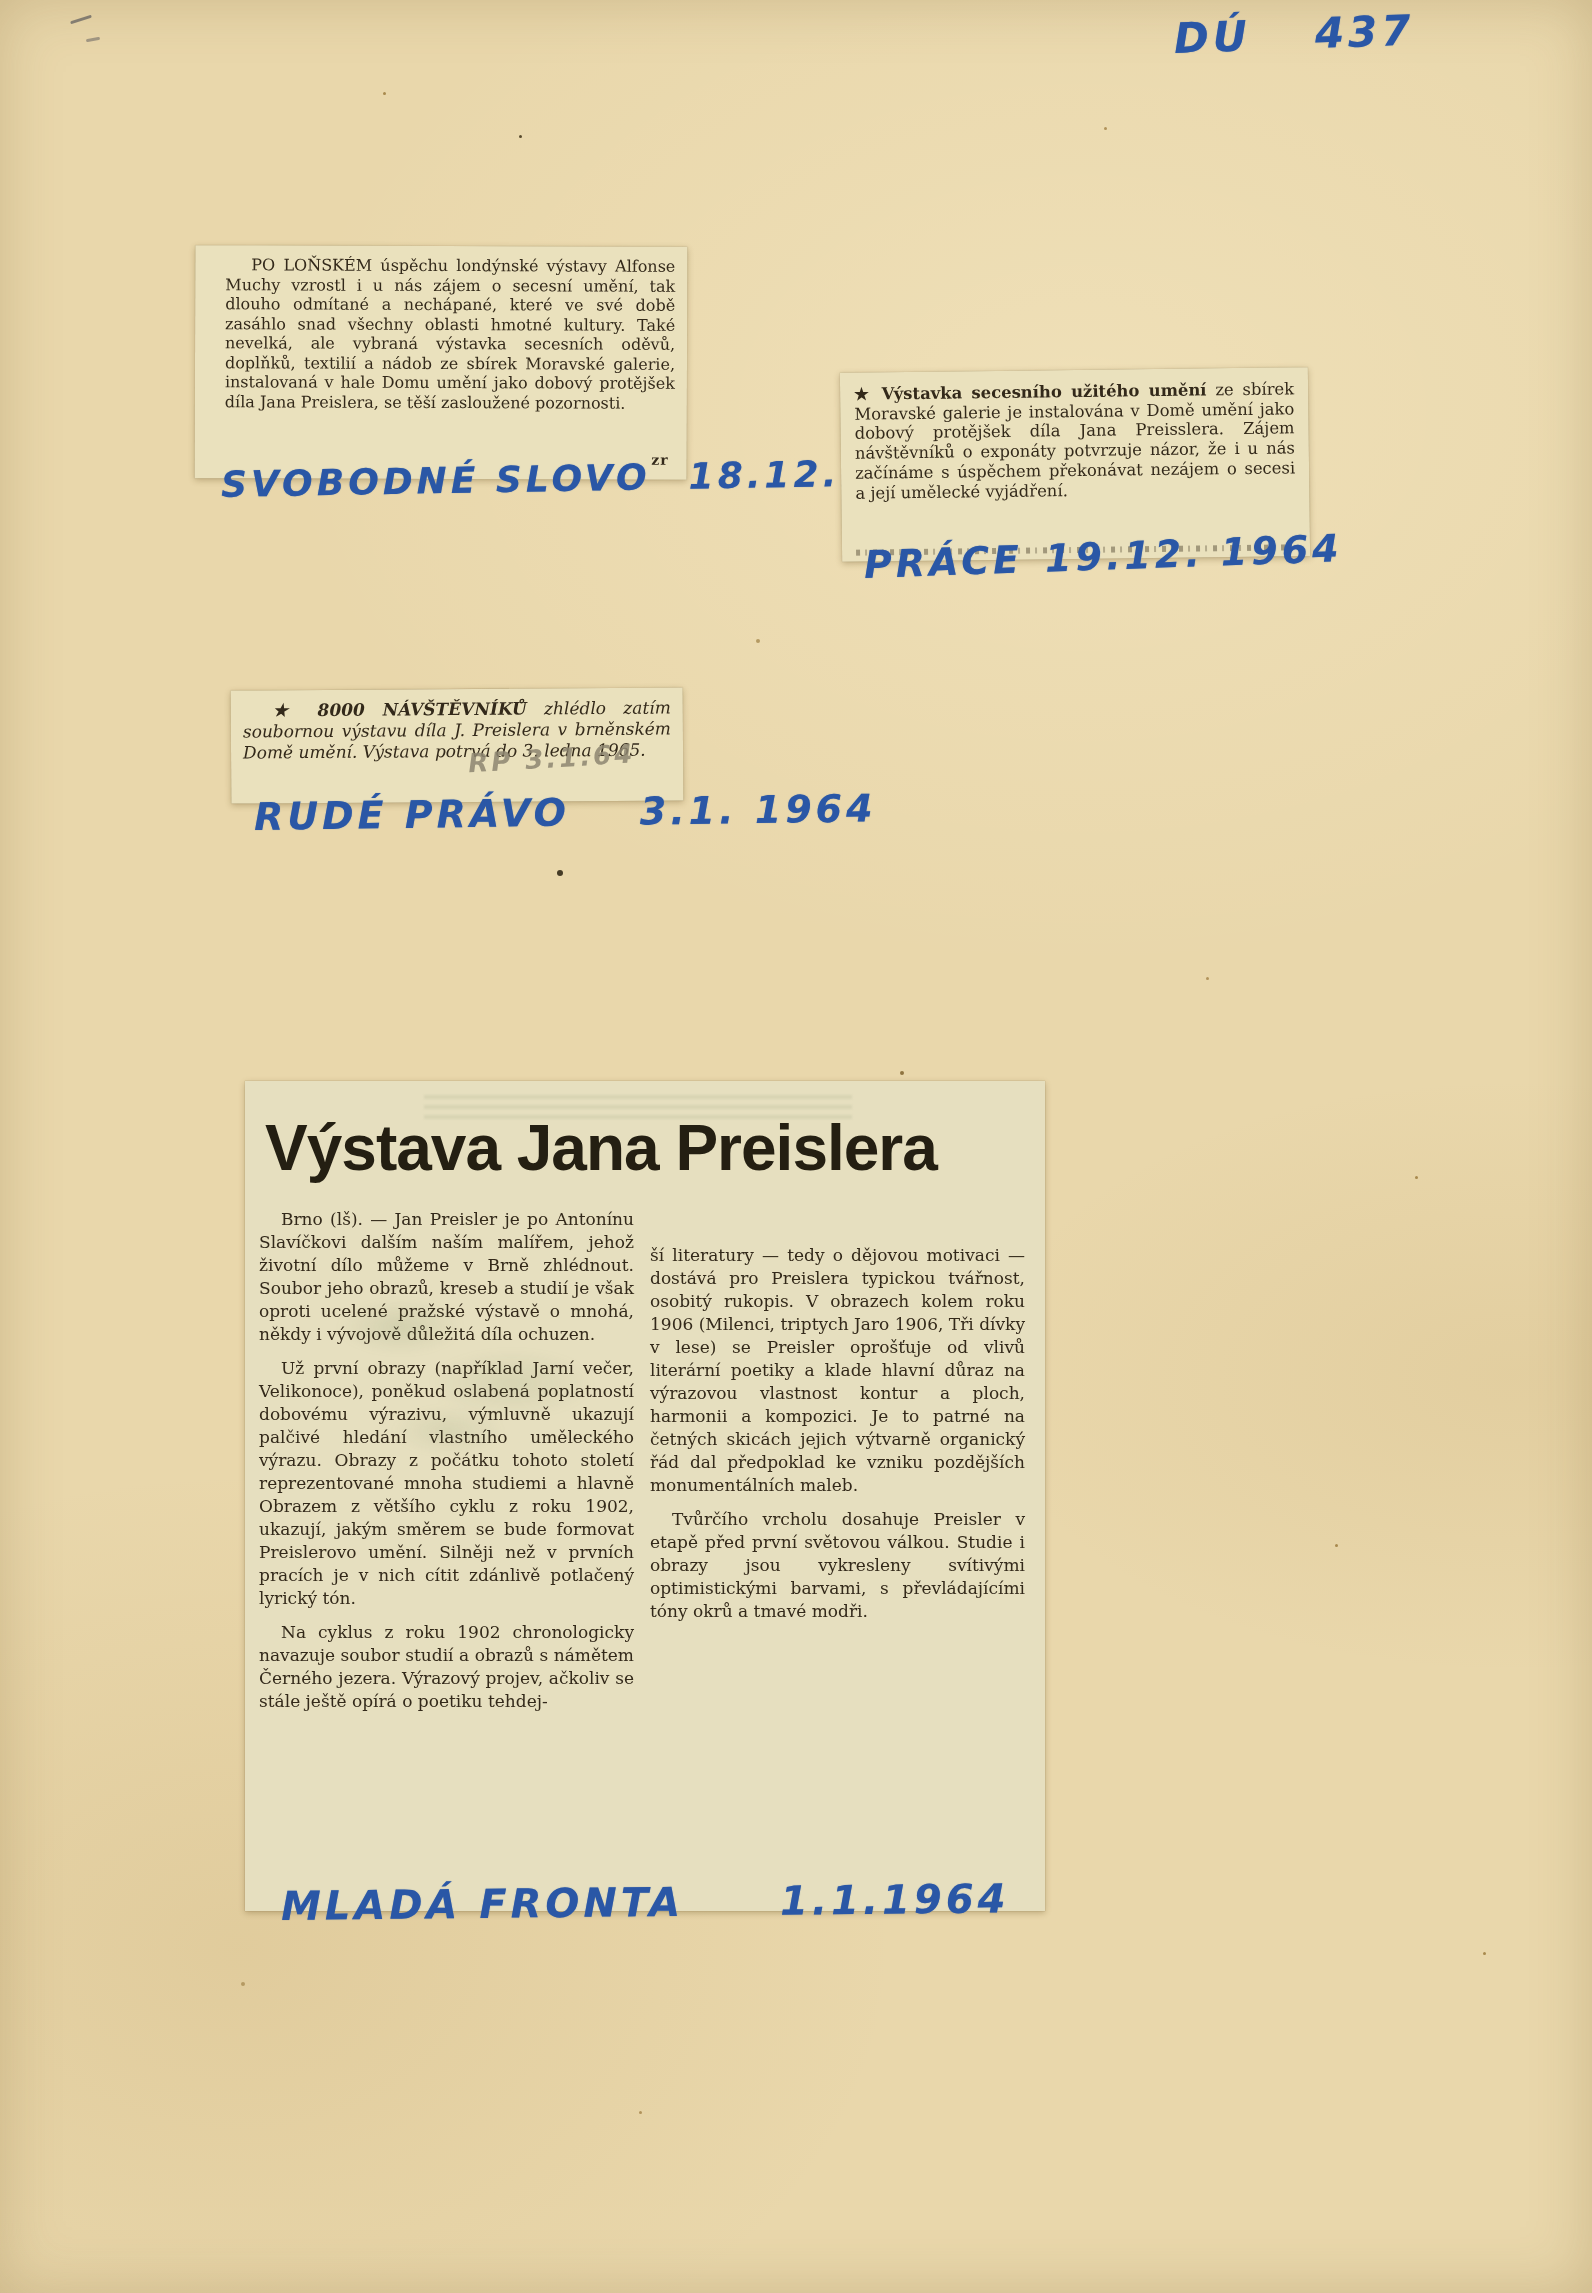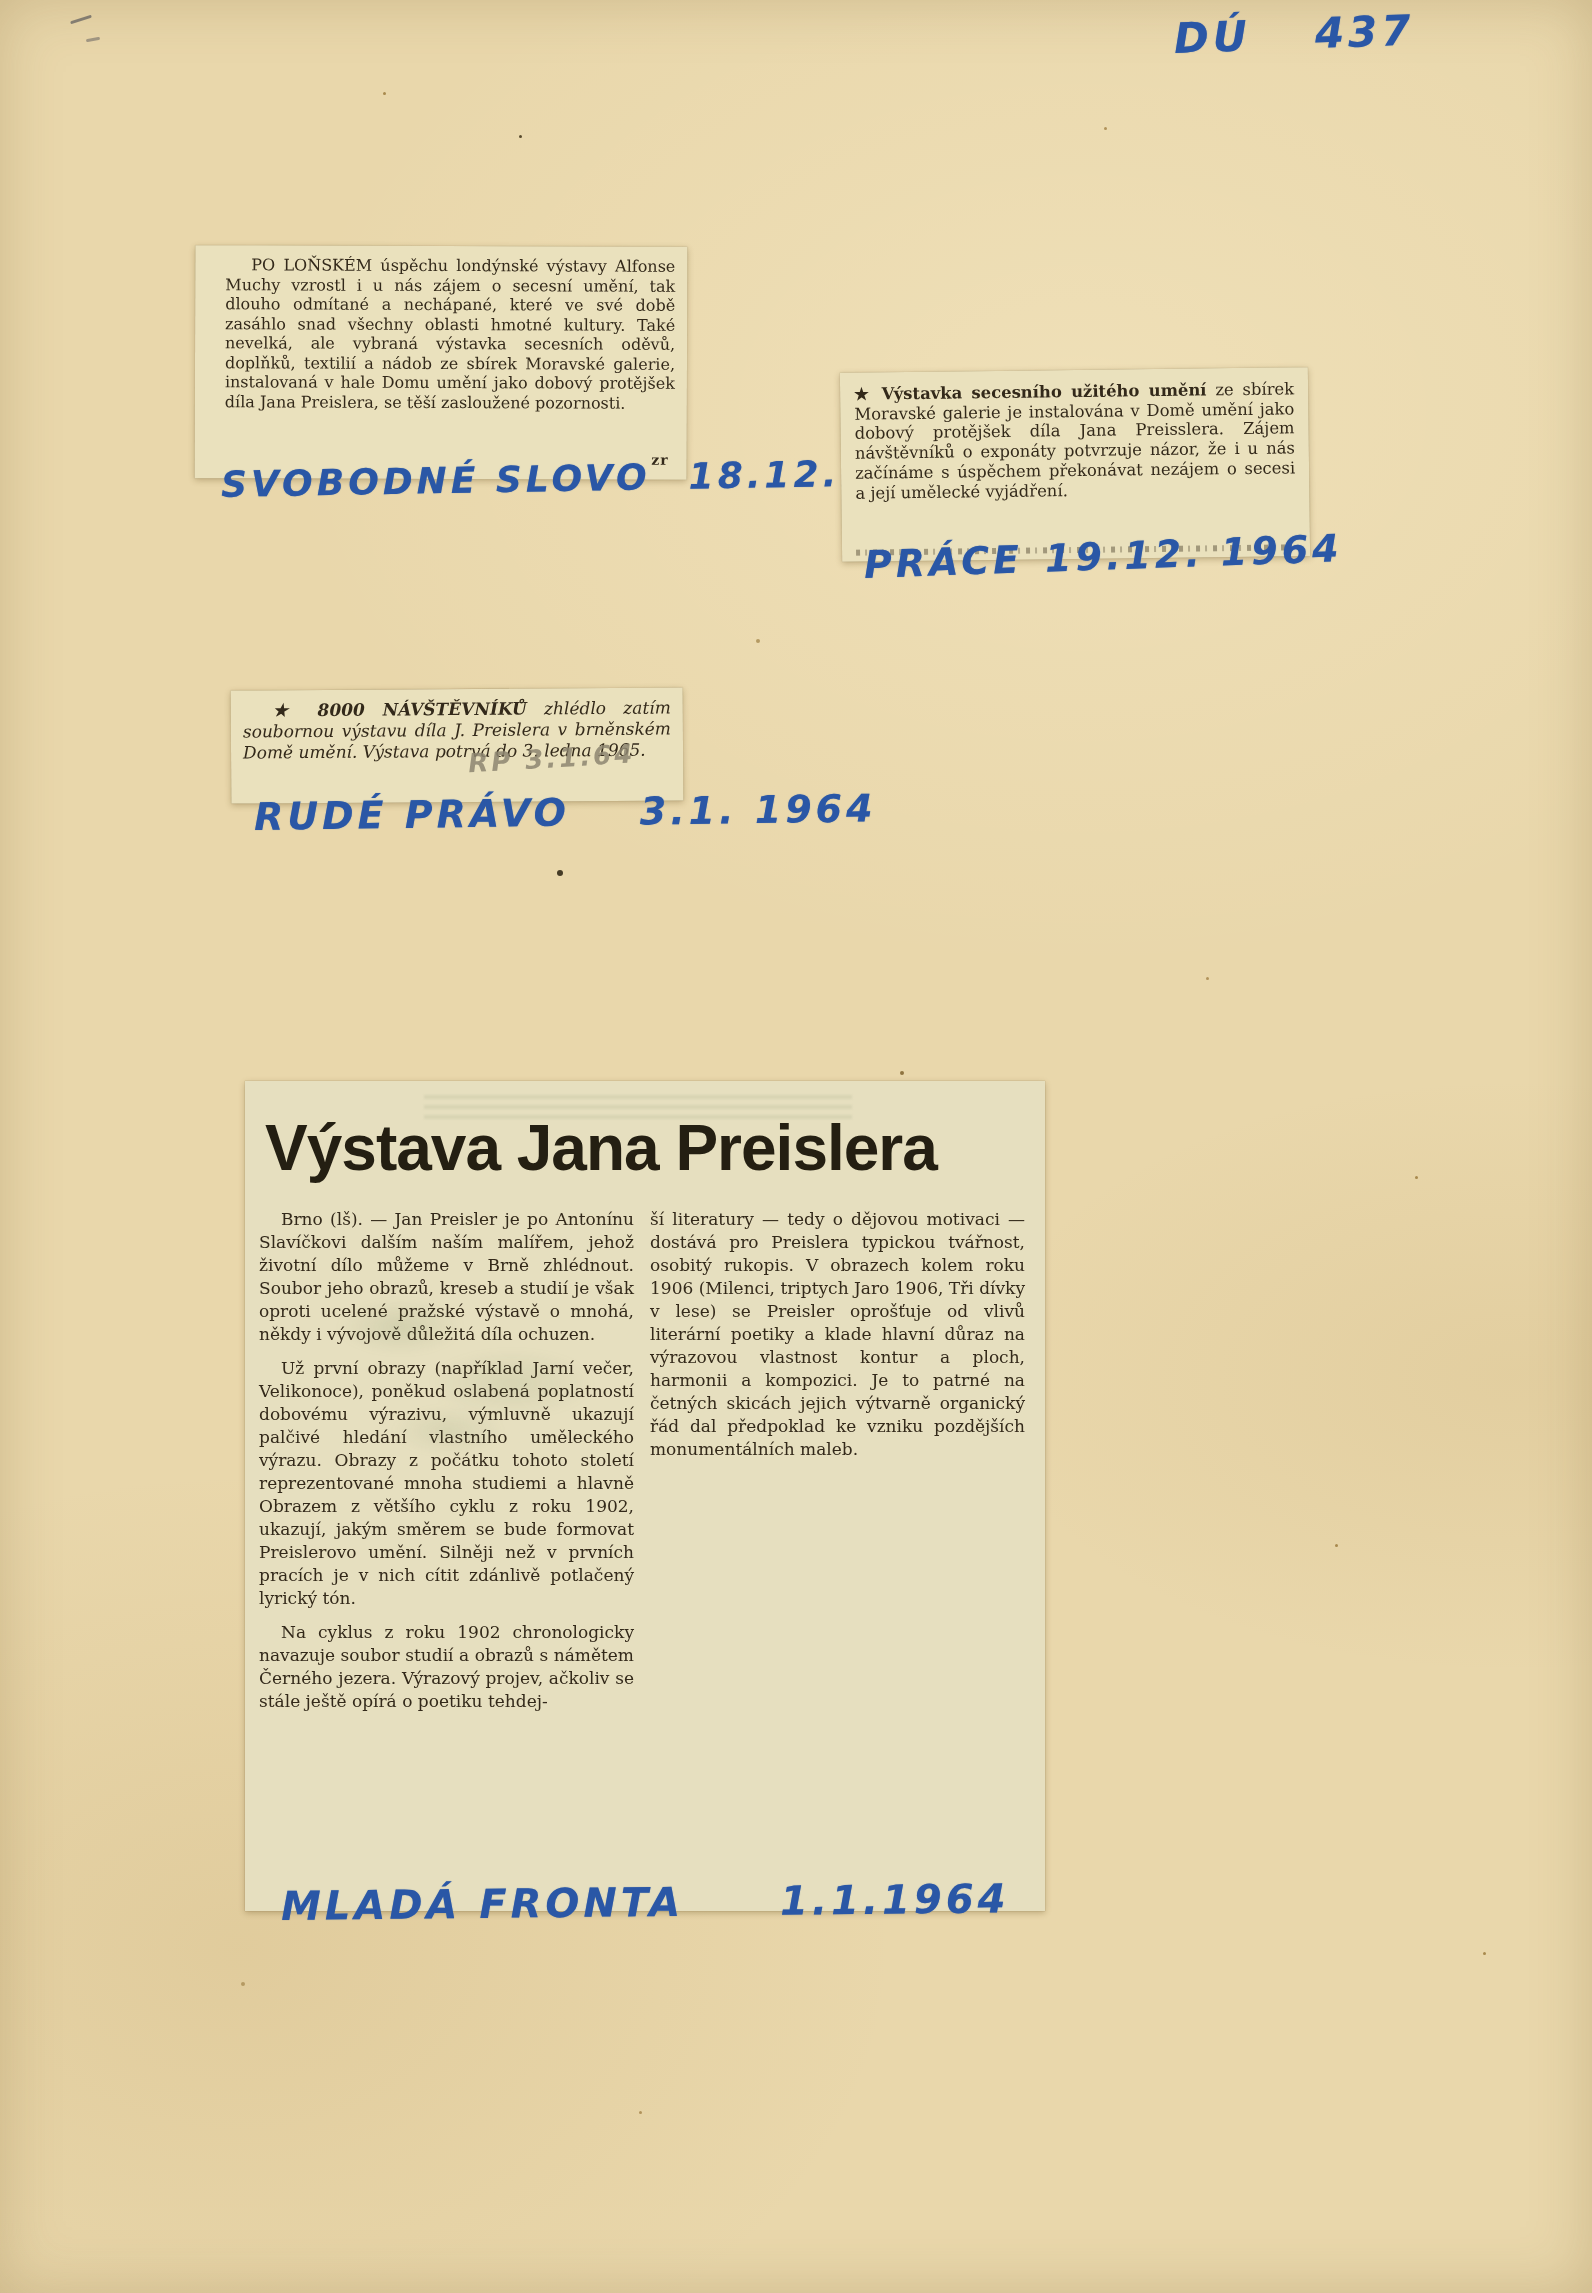--- a/index.html
+++ b/index.html
@@ -37,21 +37,21 @@
   .clip3{left:231px;top:689px;width:428px;height:103px;padding:10px 12px 0 12px;
          font-size:17px;line-height:21px;font-style:italic;transform:rotate(-.4deg);}
   .clip3 p{text-indent:30px;}
   .article{left:245px;top:1081px;width:766px;height:796px;padding:34px 20px 0 14px;
            background:#e6dfbf;}
   .headline{font-family:"Liberation Sans", sans-serif;font-weight:bold;
             font-size:64px;letter-spacing:-1px;color:#241f12;margin:0 0 10px 6px;line-height:1.05;}
   .cols{display:flex;gap:16px;margin-top:26px;}
   .col{flex:1;font-size:17px;line-height:23px;}
   .col p{margin:0 0 11px;text-indent:22px;text-align:justify;}
-  .col p.noindent{text-indent:0;}
+  .col p.noindent{text-indent:0;margin-top:36px;}
   
   .bleed{position:absolute;pointer-events:none;}
   .bleed1{left:60px;top:189px;width:318px;height:189px;
           background:
             radial-gradient(90px 40px at 30% 30%, rgba(110,135,90,.16), transparent 70%),
             radial-gradient(119px 50px at 65% 60%, rgba(110,135,90,.13), transparent 70%),
             radial-gradient(80px 36px at 45% 85%, rgba(110,135,90,.12), transparent 70%);
           filter:blur(3px);}
   .bleed2{left:179px;top:8px;width:428px;height:30px;
           background:repeating-linear-gradient(0deg, rgba(100,120,80,.10) 0 4px, transparent 4px 10px);
@@ -142,20 +142,21 @@
     <div class="bleed bleed2"></div>
     <h1 class="headline">Výstava Jana Preislera</h1>
     <div class="cols">
       <div class="col">
         <p>Brno (lš). — Jan Preisler je po Antonínu Slavíčkovi dalším naším malířem, jehož životní dílo můžeme v Brně zhlédnout. Soubor jeho obrazů, kreseb a studií je však oproti ucelené pražské výstavě o mnohá, někdy i vývojově důležitá díla ochuzen.</p>
         <p>Už první obrazy (například Jarní večer, Velikonoce), poněkud oslabená poplatností dobovému výrazivu, výmluvně ukazují palčivé hledání vlastního uměleckého výrazu. Obrazy z počátku tohoto století reprezentované mnoha studiemi a hlavně Obrazem z většího cyklu z roku 1902, ukazují, jakým směrem se bude formovat Preislerovo umění. Silněji než v prvních pracích je v nich cítit zdánlivě potlačený lyrický tón.</p>
         <p>Na cyklus z roku 1902 chronologicky navazuje soubor studií a obrazů s námětem Černého jezera. Výrazový projev, ačkoliv se stále ještě opírá o poetiku tehdej-</p>
       </div>
       <div class="col">
         <p class="noindent">ší literatury — tedy o dějovou motivaci — dostává pro Preislera typickou tvářnost, osobitý rukopis. V obrazech kolem roku 1906 (Milenci, triptych Jaro 1906, Tři dívky v lese) se Preisler oprošťuje od vlivů literární poetiky a klade hlavní důraz na výrazovou vlastnost kontur a ploch, harmonii a kompozici. Je to patrné na četných skicách jejich výtvarně organický řád dal předpoklad ke vzniku pozdějších monumentálních maleb.</p>
+        <p>Tvůrčího vrcholu dosahuje Preisler v etapě před první světovou válkou. Studie i obrazy jsou vykresleny svítivými optimistickými barvami, s převládajícími tóny okrů a tmavé modři.</p>
       </div>
     </div>
   </div>
   <div class="hand note-mlada">
     <span>MLADÁ FRONTA</span><span class="date">1.1.1964</span>
   </div>
 
 </div>
 
 

